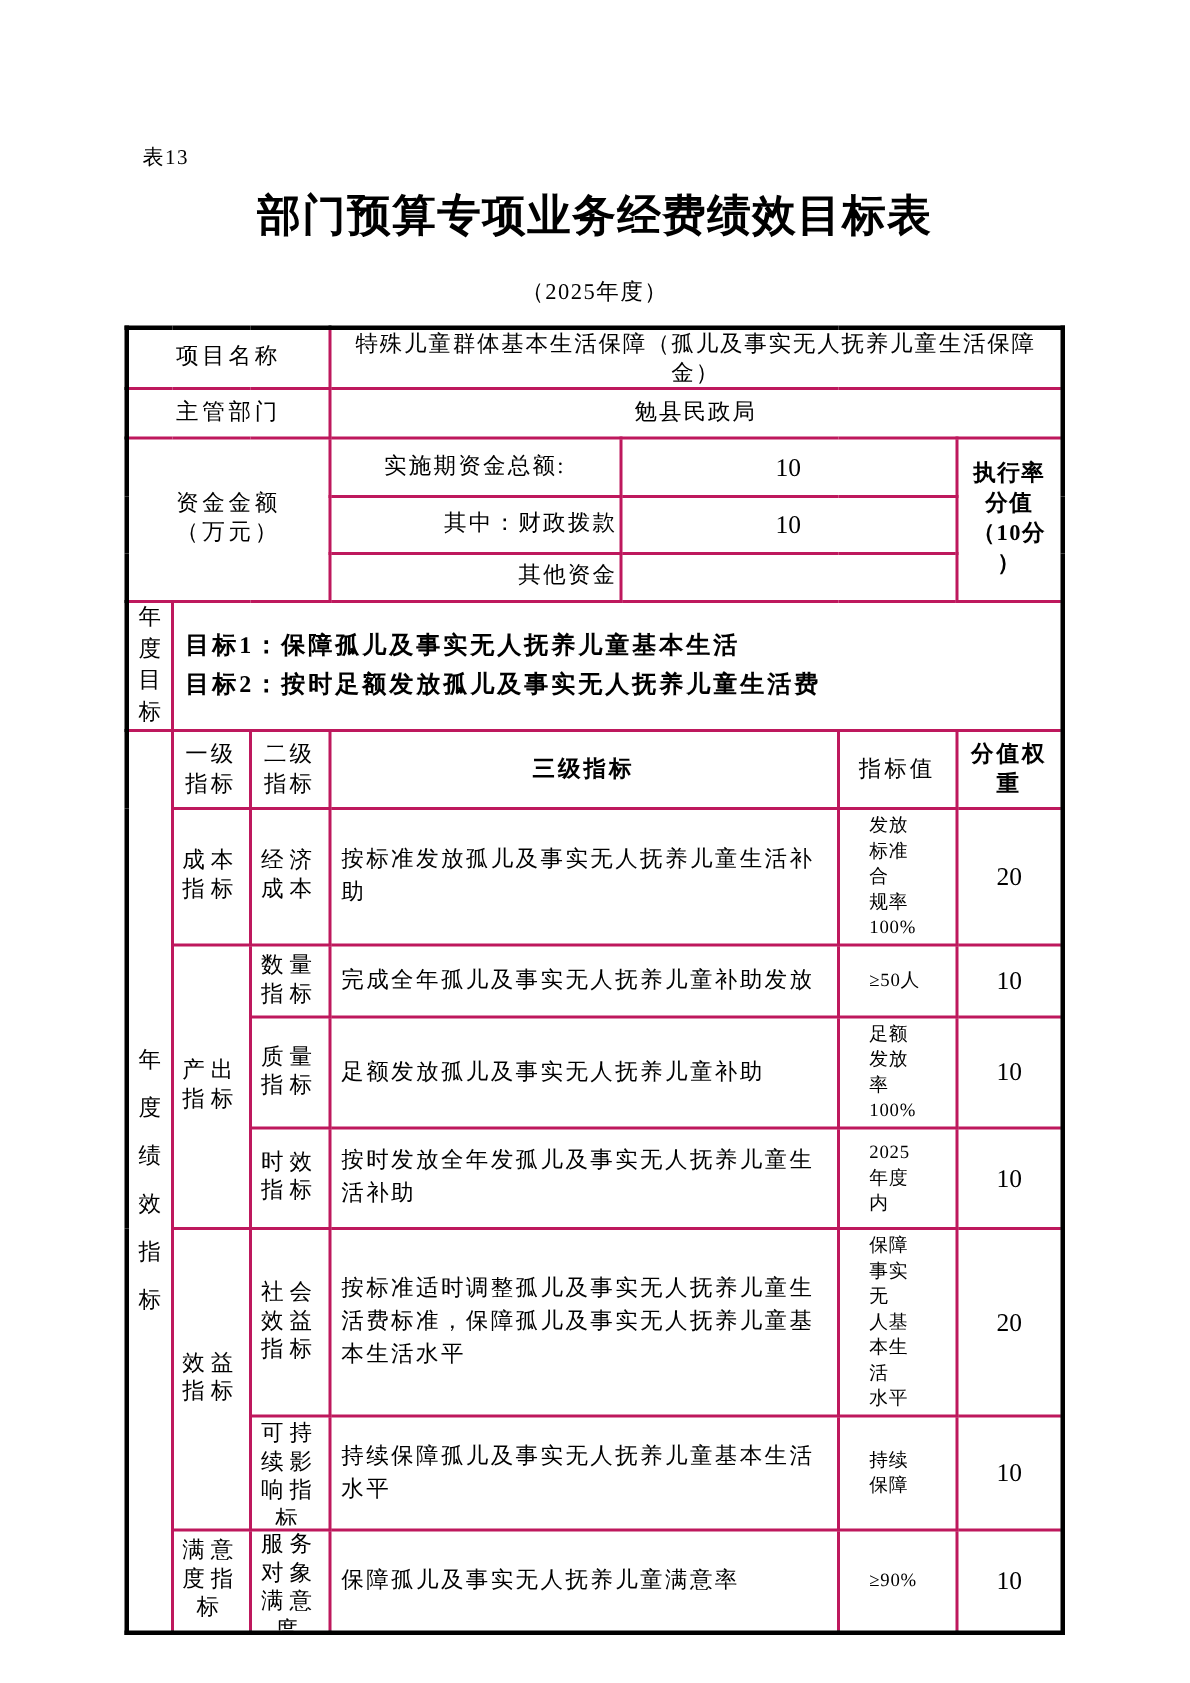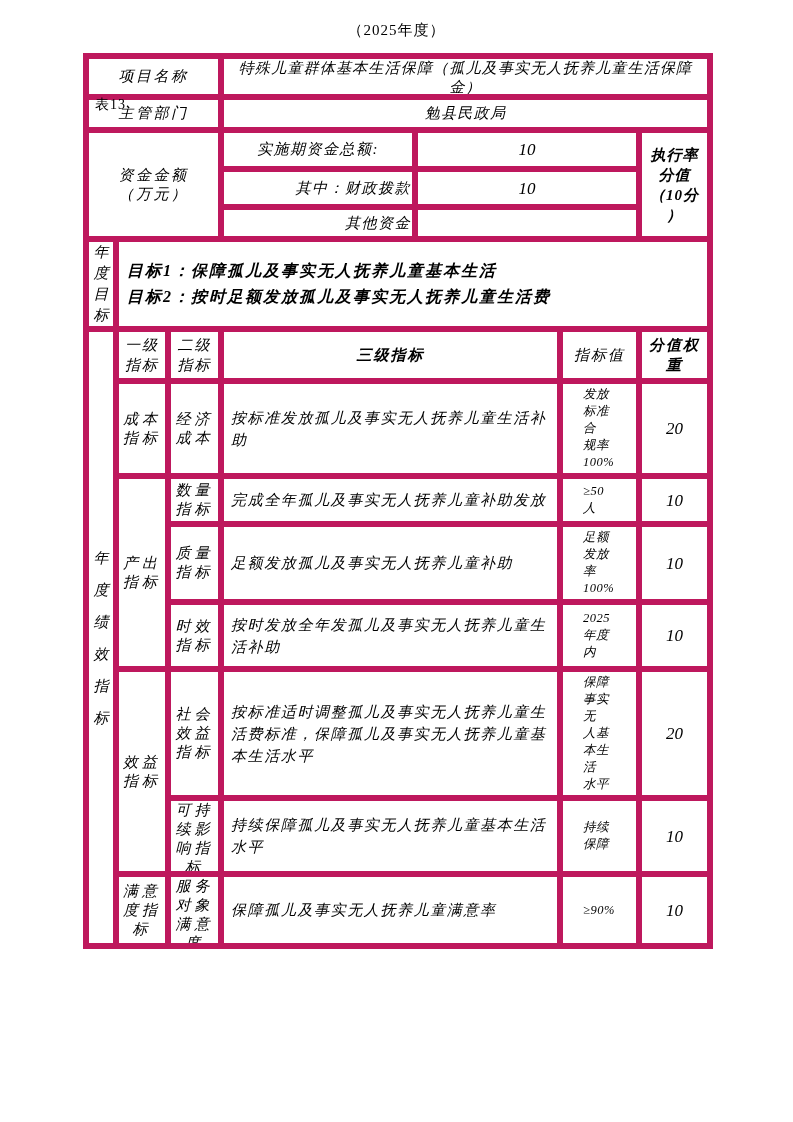--- a/index.html
+++ b/index.html
@@ -27,29 +27,28 @@
     font-size:15px;letter-spacing:1px;
   }
   table.main{
     margin:13px 0 0 83px;
     width:624px;
     border-collapse:collapse;
     table-layout:fixed;
     border:3px solid #000;
   }
   td{
-    border:6px solid #be185d;
+    border:2px solid #be185d;
     padding:0 3px;
     vertical-align:middle;
     text-align:center;
     font-size:15px;
     letter-spacing:1px;
     line-height:19px;
     overflow:hidden;
-    font-style:italic;
   }
   .pre{white-space:pre-line;}
   .lbl{letter-spacing:2.5px;}
   .valc{letter-spacing:1.3px;}
   .clipbox{overflow:hidden;white-space:pre-line;}
   .projbox{height:35px;line-height:19px;letter-spacing:1.2px;}
   .sublbl{letter-spacing:1.5px;}
   .alignr{text-align:right;padding-right:1px;}
   .num{font-size:17px;letter-spacing:0;}
   .exec{font-weight:bold;line-height:20px;letter-spacing:1px;}
@@ -72,20 +71,21 @@
   }
   .clip70{height:70px;}
   .clip66{height:66px;}
 </style>
 </head>
 <body>
 
 <div class="page">
 
   <div class="table-label">表13</div>
+  <h1 class="title">部门预算专项业务经费绩效目标表</h1>
   <div class="subtitle">（2025年度）</div>
 
   <table class="main">
     <colgroup>
       <col style="width:30px">
         <col style="width:52px">
         <col style="width:53px">
       <col style="width:194px">
         <col style="width:145px">
         <col style="width:79px">

